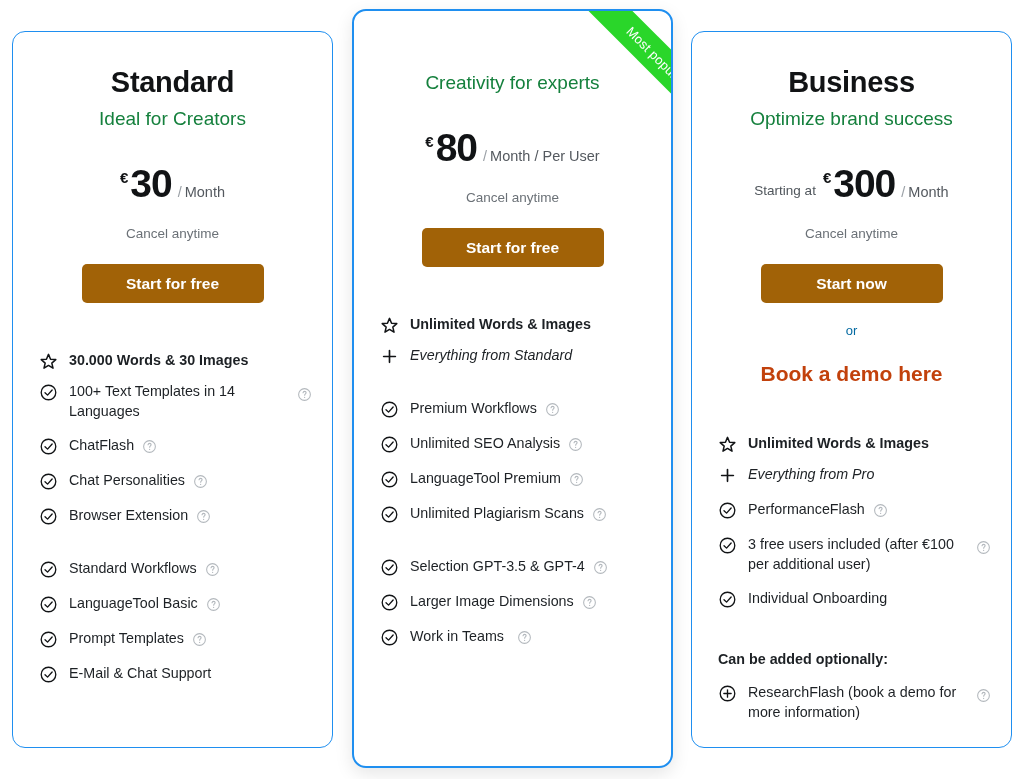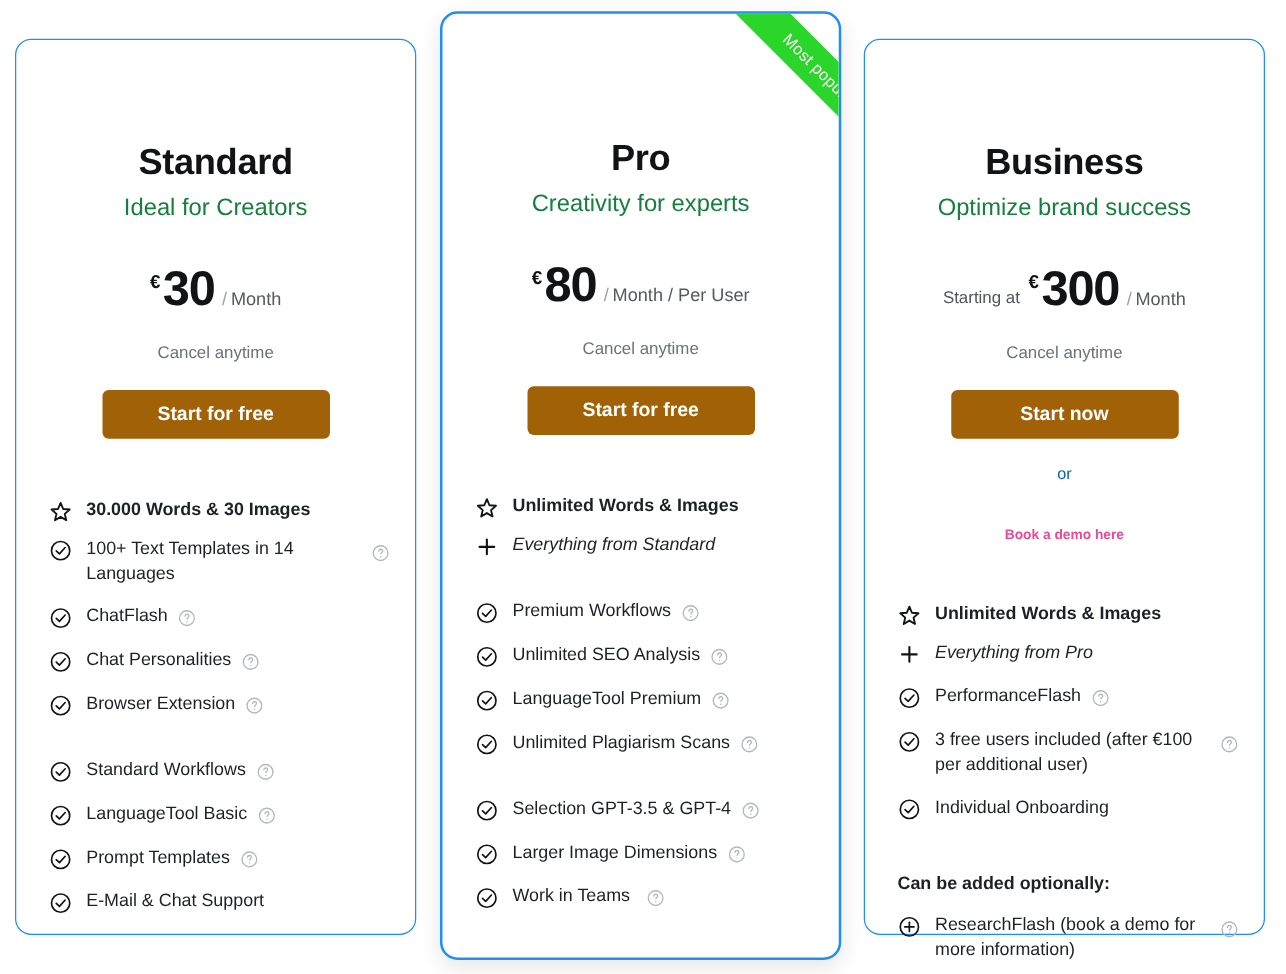--- a/index.html
+++ b/index.html
@@ -54,21 +54,20 @@
     letter-spacing: 0.2px;
   }
 
   
   .card-head { padding-top: 34px; text-align: center; }
   .plan-name {
     font-size: 29px;
     font-weight: bold;
     color: #111315;
     letter-spacing: -0.3px;
-    margin-top: 48px;
   }
   .plan-tagline {
     margin-top: 9px;
     font-size: 19px;
     color: #15803d;
   }
 
   
   .price-row {
     margin-top: 32px;
@@ -128,25 +127,25 @@
     cursor: pointer;
     font-family: inherit;
   }
   .or-text {
     margin-top: 20px;
     text-align: center;
     font-size: 13px;
     color: #0369a1;
   }
   .demo-link {
-    margin-top: 36px;
+    margin-top: 24px;
     text-align: center;
-    font-size: 11px;
+    font-size: 21px;
     font-weight: bold;
-    color: #ec4899;
+    color: #c2410c;
     text-decoration: none;
     display: block;
     cursor: pointer;
   }
 
   
   .features { padding: 0 20px 0 26px; }
   .feat-group { }
   .feat {
     display: flex;
@@ -364,21 +363,20 @@
     </div>
   </div>
 
   <div class="card card-pro">
 
     <div class="ribbon-wrap">
       <div class="ribbon">Most popular</div>
     </div>
 
     <div class="card-head" style="padding-top:52px;">
-      <div class="plan-name">Pro</div>
       <div class="plan-tagline">Creativity for experts</div>
     </div>
 
     <div class="price-row">
       <span class="price-currency">€</span>
       <span class="price-amount">80</span>
       <span class="price-period"><span class="slash">/</span><span>Month / Per User</span></span>
     </div>
     <div class="cancel-note">Cancel anytime</div>
 

